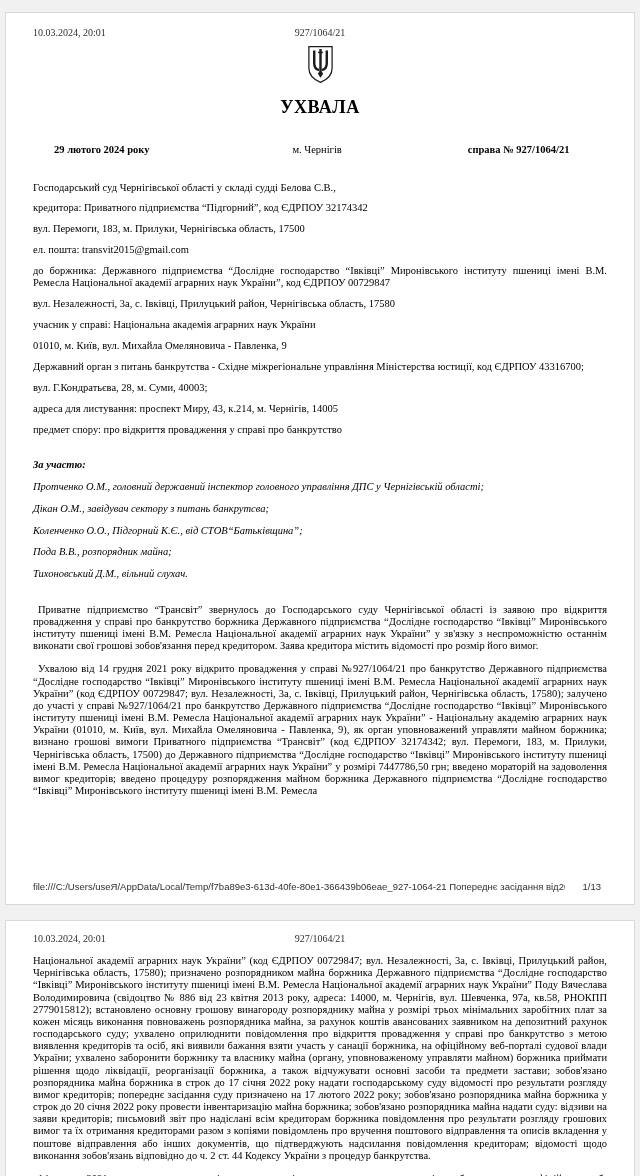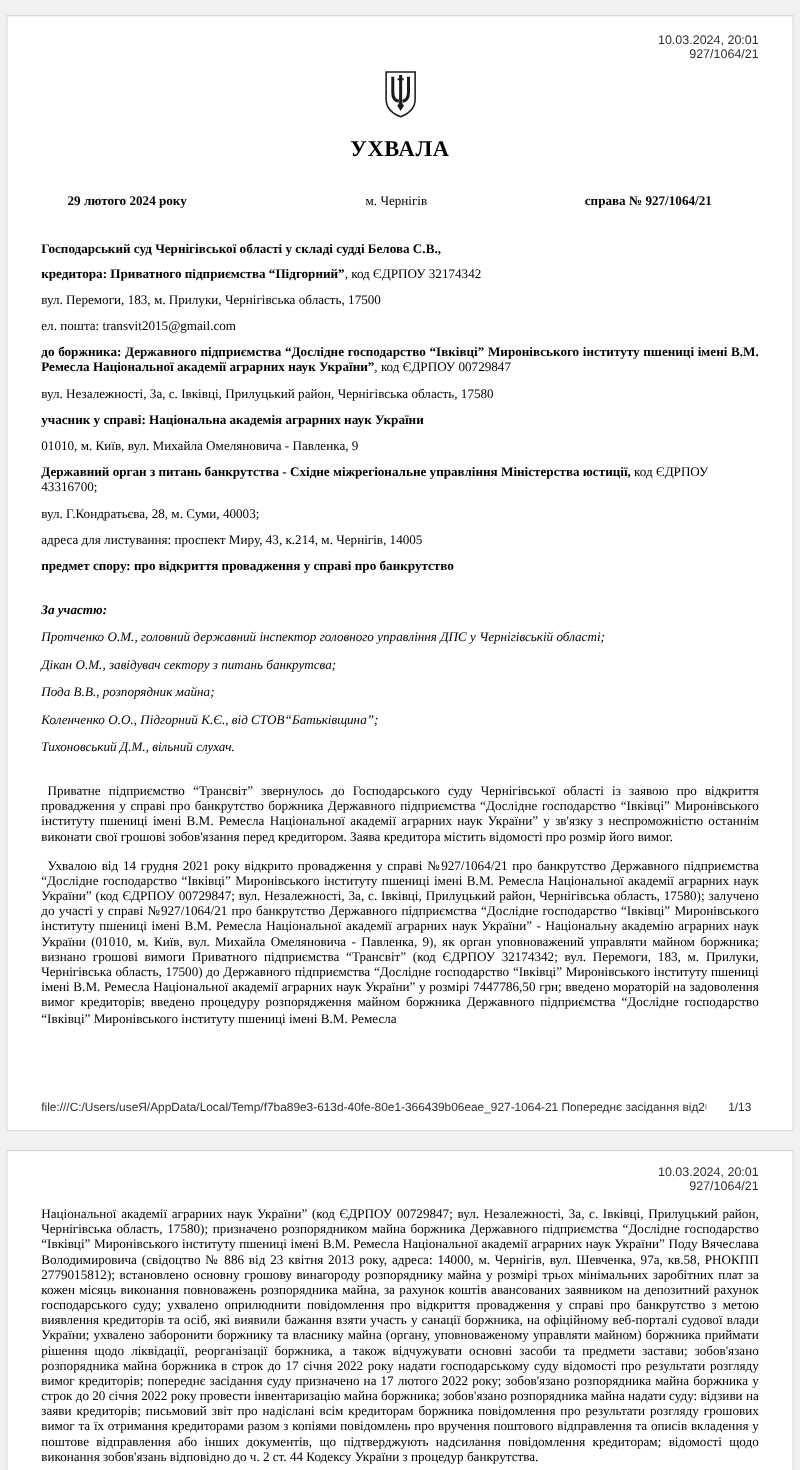--- a/index.html
+++ b/index.html
@@ -12,35 +12,35 @@
   }
   .page{
     background:#fff;
     border:1px solid #d9d9d9;
     margin:0 5px;
     box-sizing:border-box;
   }
   .page-1{margin-top:12px;height:893px;padding:14px 27px 12px;display:flex;flex-direction:column}
   .page-2{margin-top:15px;height:420px;padding:12px 27px 12px}
   .meta-row{
-    font-family:Liberation Sans, sans-serif;
+    font-family:Liberation Serif, serif;
     font-size:10px;color:#2f2f2f;
-    display:flex;align-items:flex-end;flex-direction:column;
+    display:flex;align-items:flex-start;
   }
   .meta-row .m-left{flex:1}
   .meta-row .m-mid{flex:1;text-align:center}
   .meta-row .m-right{flex:1}
   .emblem-wrap{text-align:center;margin-top:7px}
   .doc-title{text-align:center;font-weight:bold;font-size:18px;margin-top:9px;letter-spacing:.5px}
   .dateline{display:flex;margin-top:26px;font-size:10.5px;line-height:1.2}
   .dateline .c1{width:33%;font-weight:bold;padding-left:21px;box-sizing:border-box}
   .dateline .c2{width:33%;text-align:center}
   .dateline .c3{width:34%;font-weight:bold;padding-left:56px;box-sizing:border-box}
   p{margin:0;font-size:10.5px;line-height:1.18}
-  .b{font-weight:bold}
+  .b{font-weight:normal}
   .intro p{margin-top:8.5px}
   .intro p.first{margin-top:25px}
   .just{text-align:justify}
   .attendees{font-style:italic}
   .attendees .att-title{font-weight:bold;margin-top:23px}
   .attendees p{margin-top:9.5px}
   .announce{font-style:italic;margin-top:25px;text-align:justify}
   .bodytext p{margin-top:11px;text-align:justify;line-height:1.16;text-indent:5px}
   .bodytext p.first{margin-top:23px}
   .page-footer{
@@ -98,22 +98,22 @@
     <p><span class="b">Державний орган з питань банкрутства - Східне міжрегіональне управління Міністерства юстиції,</span><span> код ЄДРПОУ 43316700;</span></p>
     <p>вул. Г.Кондратьєва, 28, м. Суми, 40003;</p>
     <p>адреса для листування: проспект Миру, 43, к.214, м. Чернігів, 14005</p>
     <p class="b">предмет спору: про відкриття провадження у справі про банкрутство</p>
   </div>
 
   <div class="attendees">
     <p class="att-title">За участю:</p>
     <p>Протченко О.М., головний державний інспектор головного управління ДПС у Чернігівській області;</p>
     <p>Дікан О.М., завідувач сектору з питань банкрутсва;</p>
+    <p>Коленченко О.О., Підгорний К.Є., від СТОВ“Батьківщина”;</p>
     <p>Пода В.В., розпорядник майна;</p>
-    <p>Коленченко О.О., Підгорний К.Є., від СТОВ“Батьківщина”;</p>
     <p>Тихоновський Д.М., вільний слухач.</p>
   </div>
 
 
   <div class="bodytext">
     <p class="first">Приватне підприємство “Трансвіт” звернулось до Господарського суду Чернігівської області із заявою про відкриття провадження у справі про банкрутство боржника Державного підприємства “Дослідне господарство “Івківці” Миронівського інституту пшениці імені В.М. Ремесла Національної академії аграрних наук України” у зв'язку з неспроможністю останнім виконати свої грошові зобов'язання перед кредитором. Заява кредитора містить відомості про розмір його вимог.</p>
     <p>Ухвалою від 14 грудня 2021 року відкрито провадження у справі №927/1064/21 про банкрутство Державного підприємства “Дослідне господарство “Івківці” Миронівського інституту пшениці імені В.М. Ремесла Національної академії аграрних наук України” (код ЄДРПОУ 00729847; вул. Незалежності, 3а, с. Івківці, Прилуцький район, Чернігівська область, 17580); залучено до участі у справі №927/1064/21 про банкрутство Державного підприємства “Дослідне господарство “Івківці” Миронівського інституту пшениці імені В.М. Ремесла Національної академії аграрних наук України” - Національну академію аграрних наук України (01010, м. Київ, вул. Михайла Омеляновича - Павленка, 9), як орган уповноважений управляти майном боржника; визнано грошові вимоги Приватного підприємства “Трансвіт” (код ЄДРПОУ 32174342; вул. Перемоги, 183, м. Прилуки, Чернігівська область, 17500) до Державного підприємства “Дослідне господарство “Івківці” Миронівського інституту пшениці імені В.М. Ремесла Національної академії аграрних наук України” у розмірі 7447786,50 грн; введено мораторій на задоволення вимог кредиторів; введено процедуру розпорядження майном боржника Державного підприємства “Дослідне господарство “Івківці” Миронівського інституту пшениці імені В.М. Ремесла</p>
   </div>
 
   <div class="page-footer">

